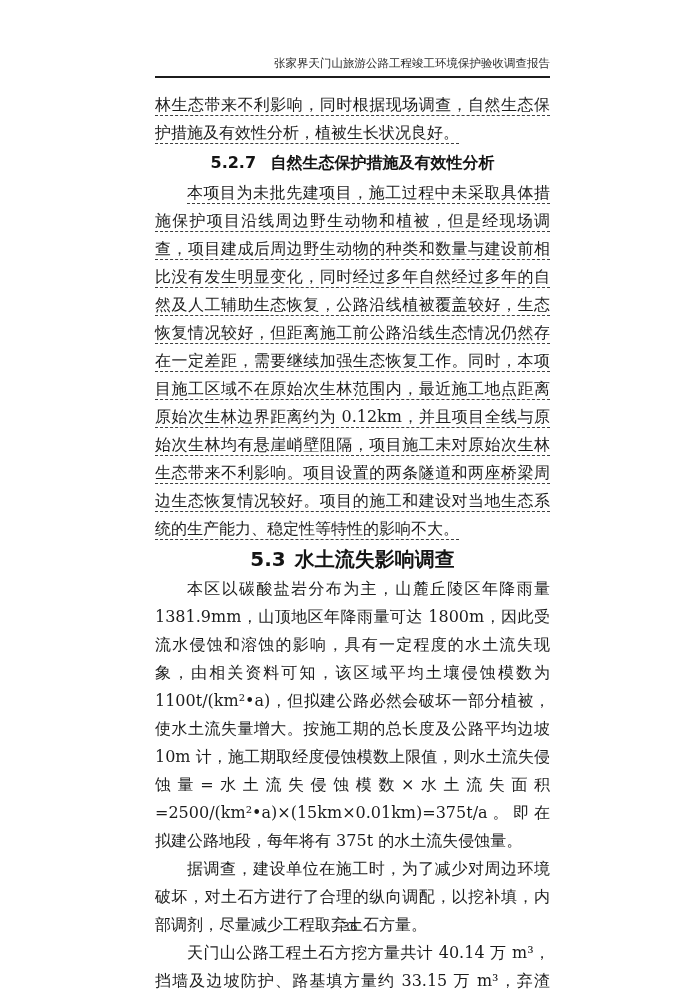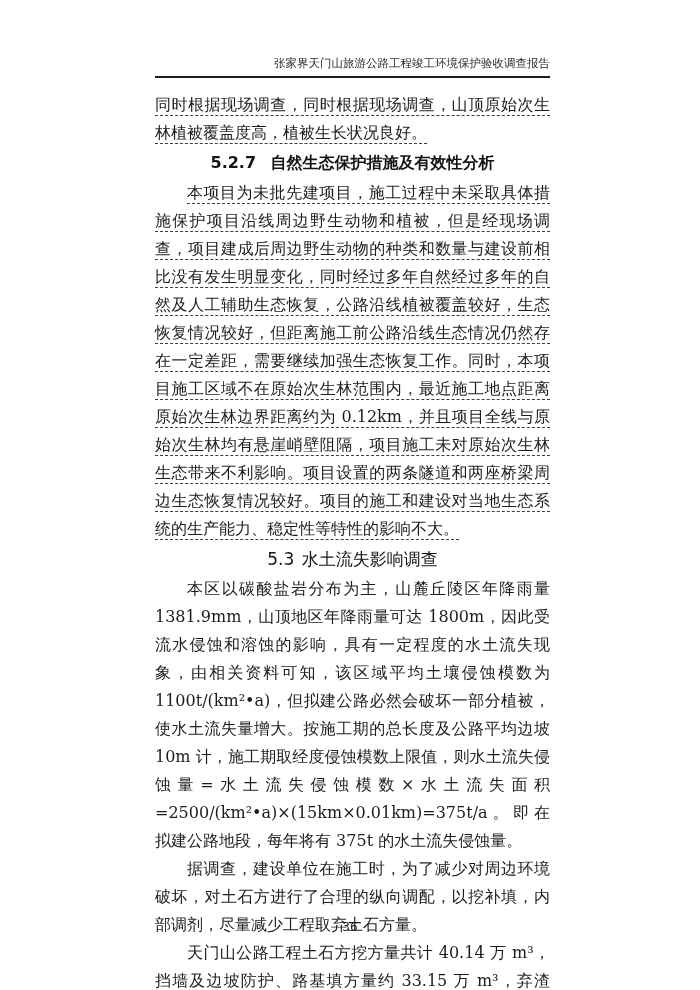--- a/index.html
+++ b/index.html
@@ -56,22 +56,22 @@
     font-family: "DejaVu Sans", "Liberation Sans", sans-serif;
     color: #141414;
     text-align: center;
     line-height: 30px;
     font-weight: 600;
   }
   .heading.level3 {
     font-size: 16px;
   }
   .heading.level2 {
-    font-size: 17px;
-    font-weight: 400;
+    font-size: 20px;
+    font-weight: 700;
   }
   .h-num.wide-gap { margin-right: 0.9em; }
   .h-num.narrow-gap { margin-right: 0.45em; }
   
   .page-number {
     position: absolute;
     left: 0;
     bottom: 56px;
     width: 100%;
     text-align: center;
@@ -85,21 +85,21 @@
 
 <div class="page">
 
   <header class="page-header">
     <div>张家界天门山旅游公路工程竣工环境保护验收调查报告</div>
     <div class="header-rule"></div>
   </header>
 
   <main class="doc-body">
 
-    <p class="para underlined">同时根据现场调查，同时根据现场调查，山顶原始次生林植被覆盖度高，植被生长状况良好。</p>
+    <p class="para underlined">林生态带来不利影响，同时根据现场调查，自然生态保护措施及有效性分析，植被生长状况良好。</p>
 
     <h3 class="heading level3">
       <span class="h-num wide-gap">5.2.7</span><span class="h-title">自然生态保护措施及有效性分析</span>
     </h3>
 
     <p class="para underlined indent">本项目为未批先建项目，施工过程中未采取具体措施保护项目沿线周边野生动物和植被，但是经现场调查，项目建成后周边野生动物的种类和数量与建设前相比没有发生明显变化，同时经过多年自然经过多年的自然及人工辅助生态恢复，公路沿线植被覆盖较好，生态恢复情况较好，但距离施工前公路沿线生态情况仍然存在一定差距，需要继续加强生态恢复工作。同时，本项目施工区域不在原始次生林范围内，最近施工地点距离原始次生林边界距离约为 0.12km，并且项目全线与原始次生林均有悬崖峭壁阻隔，项目施工未对原始次生林生态带来不利影响。项目设置的两条隧道和两座桥梁周边生态恢复情况较好。项目的施工和建设对当地生态系统的生产能力、稳定性等特性的影响不大。</p>
 
 
     <h2 class="heading level2">
       <span class="h-num narrow-gap">5.3</span><span class="h-title">水土流失影响调查</span>

